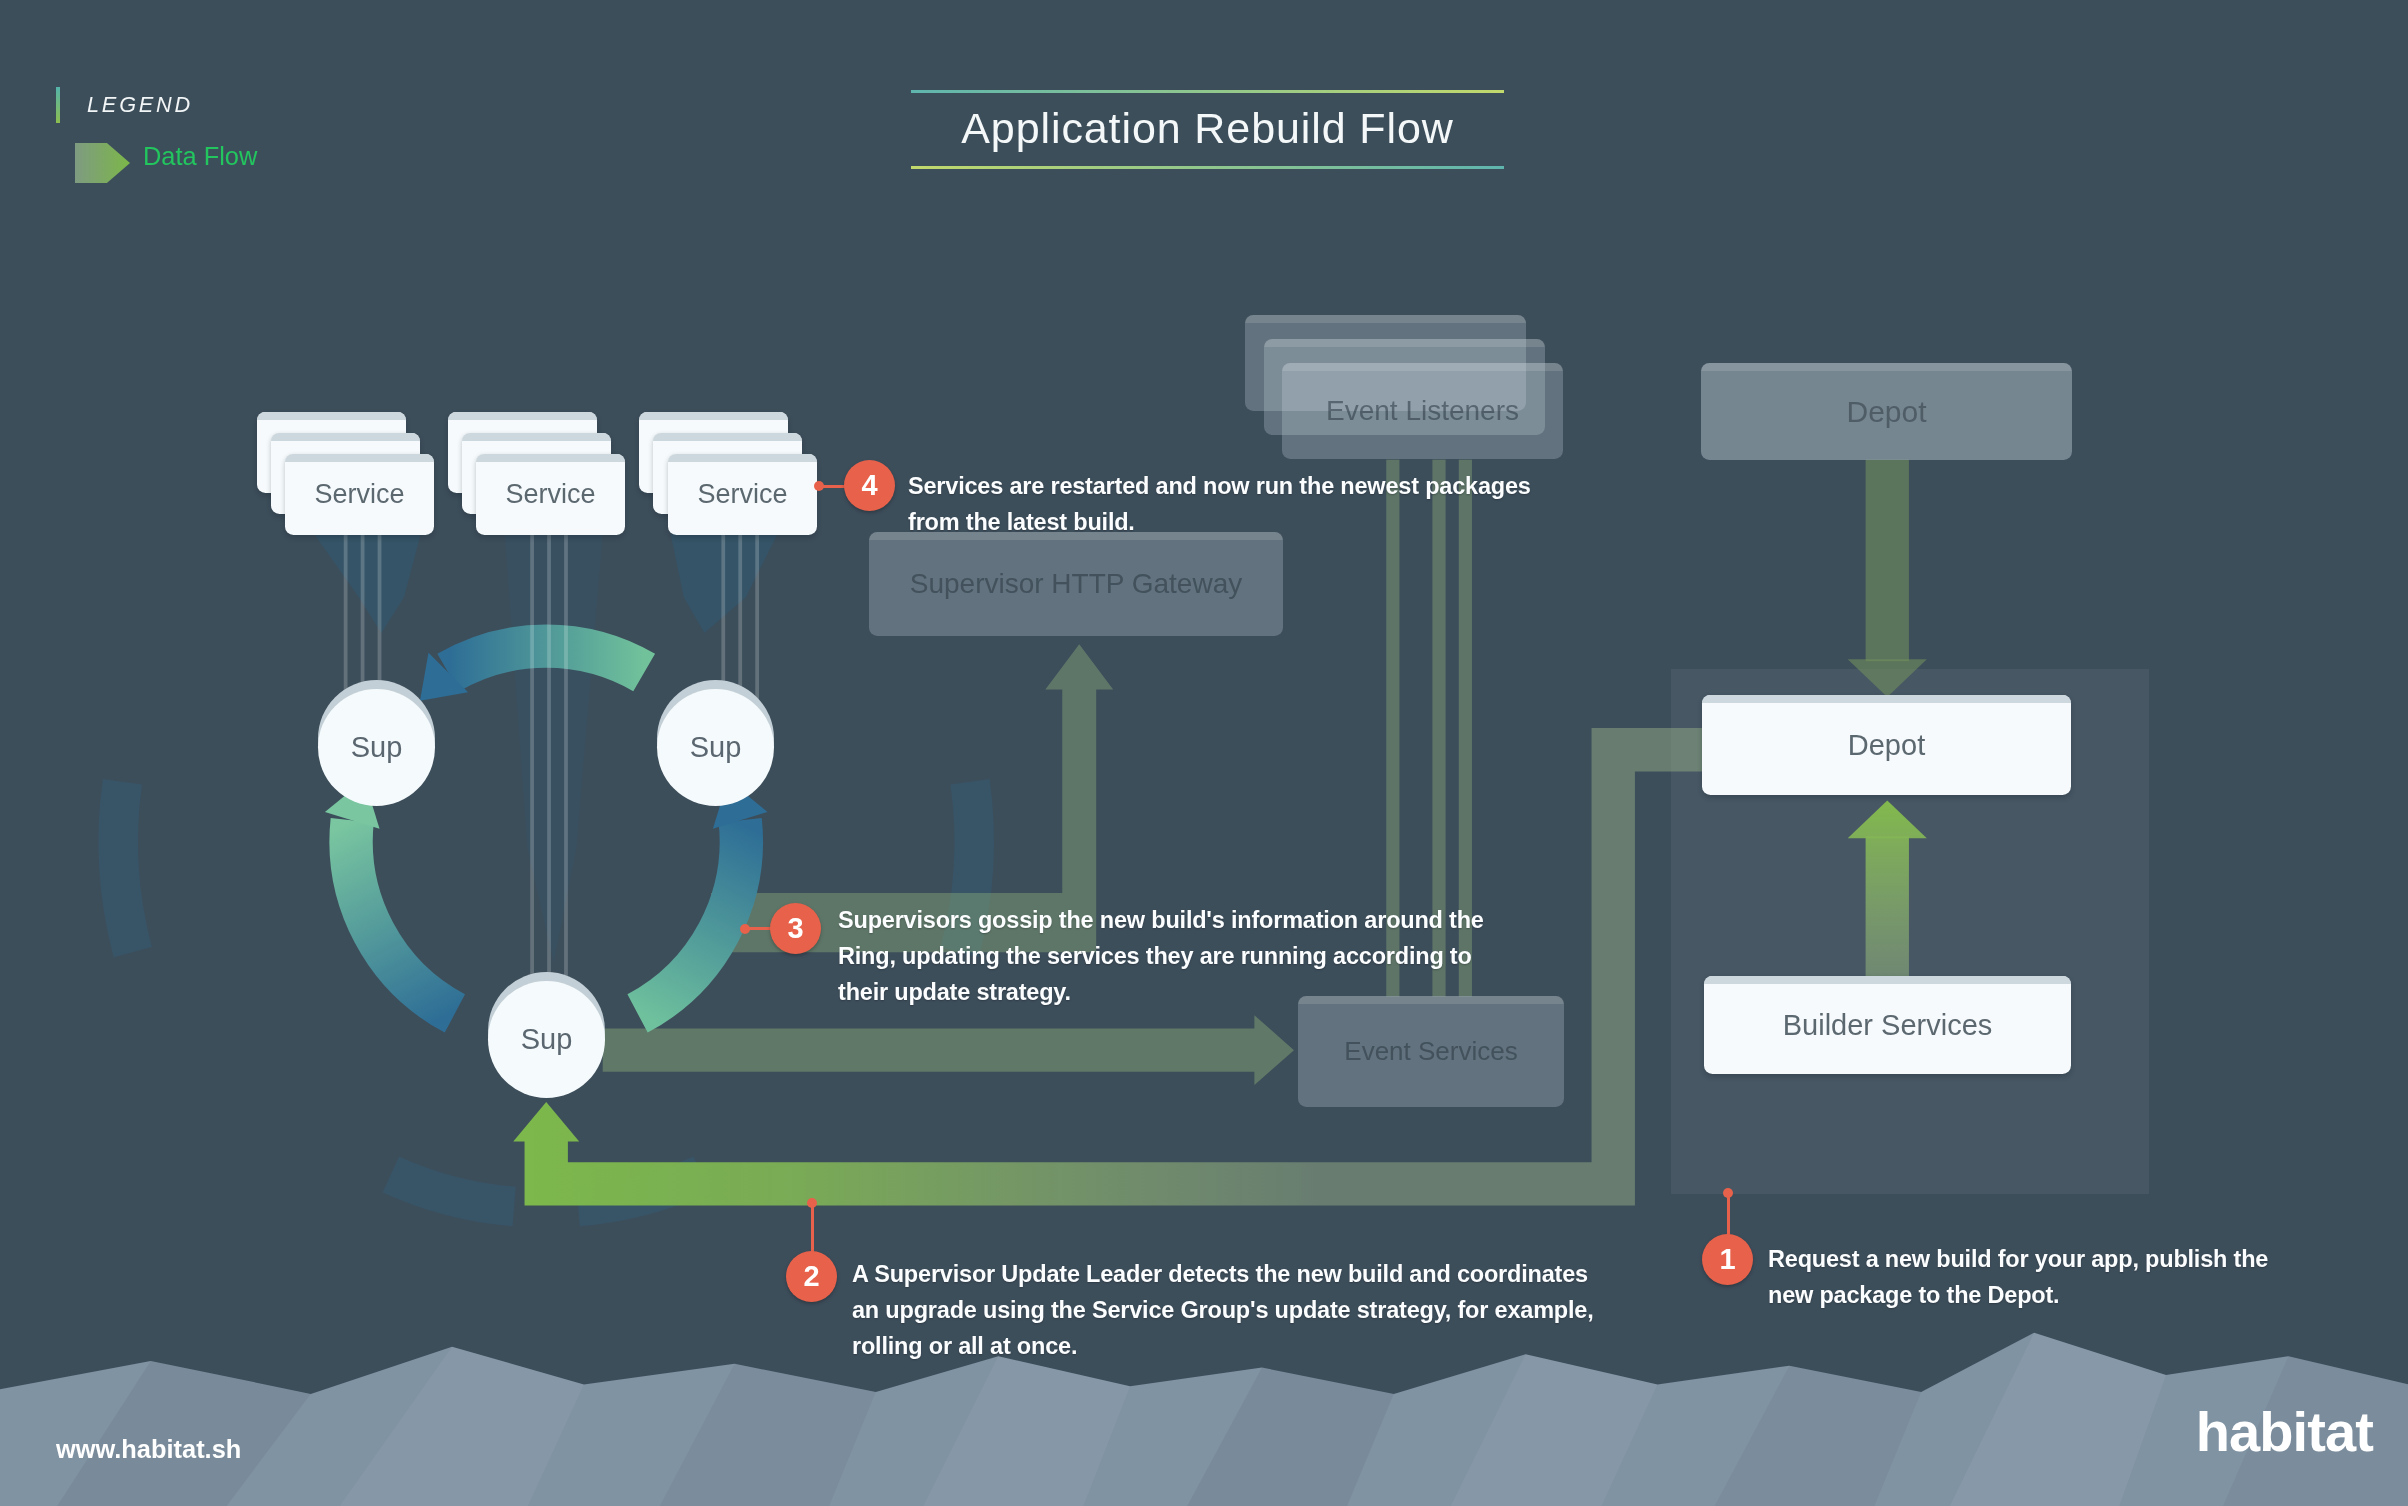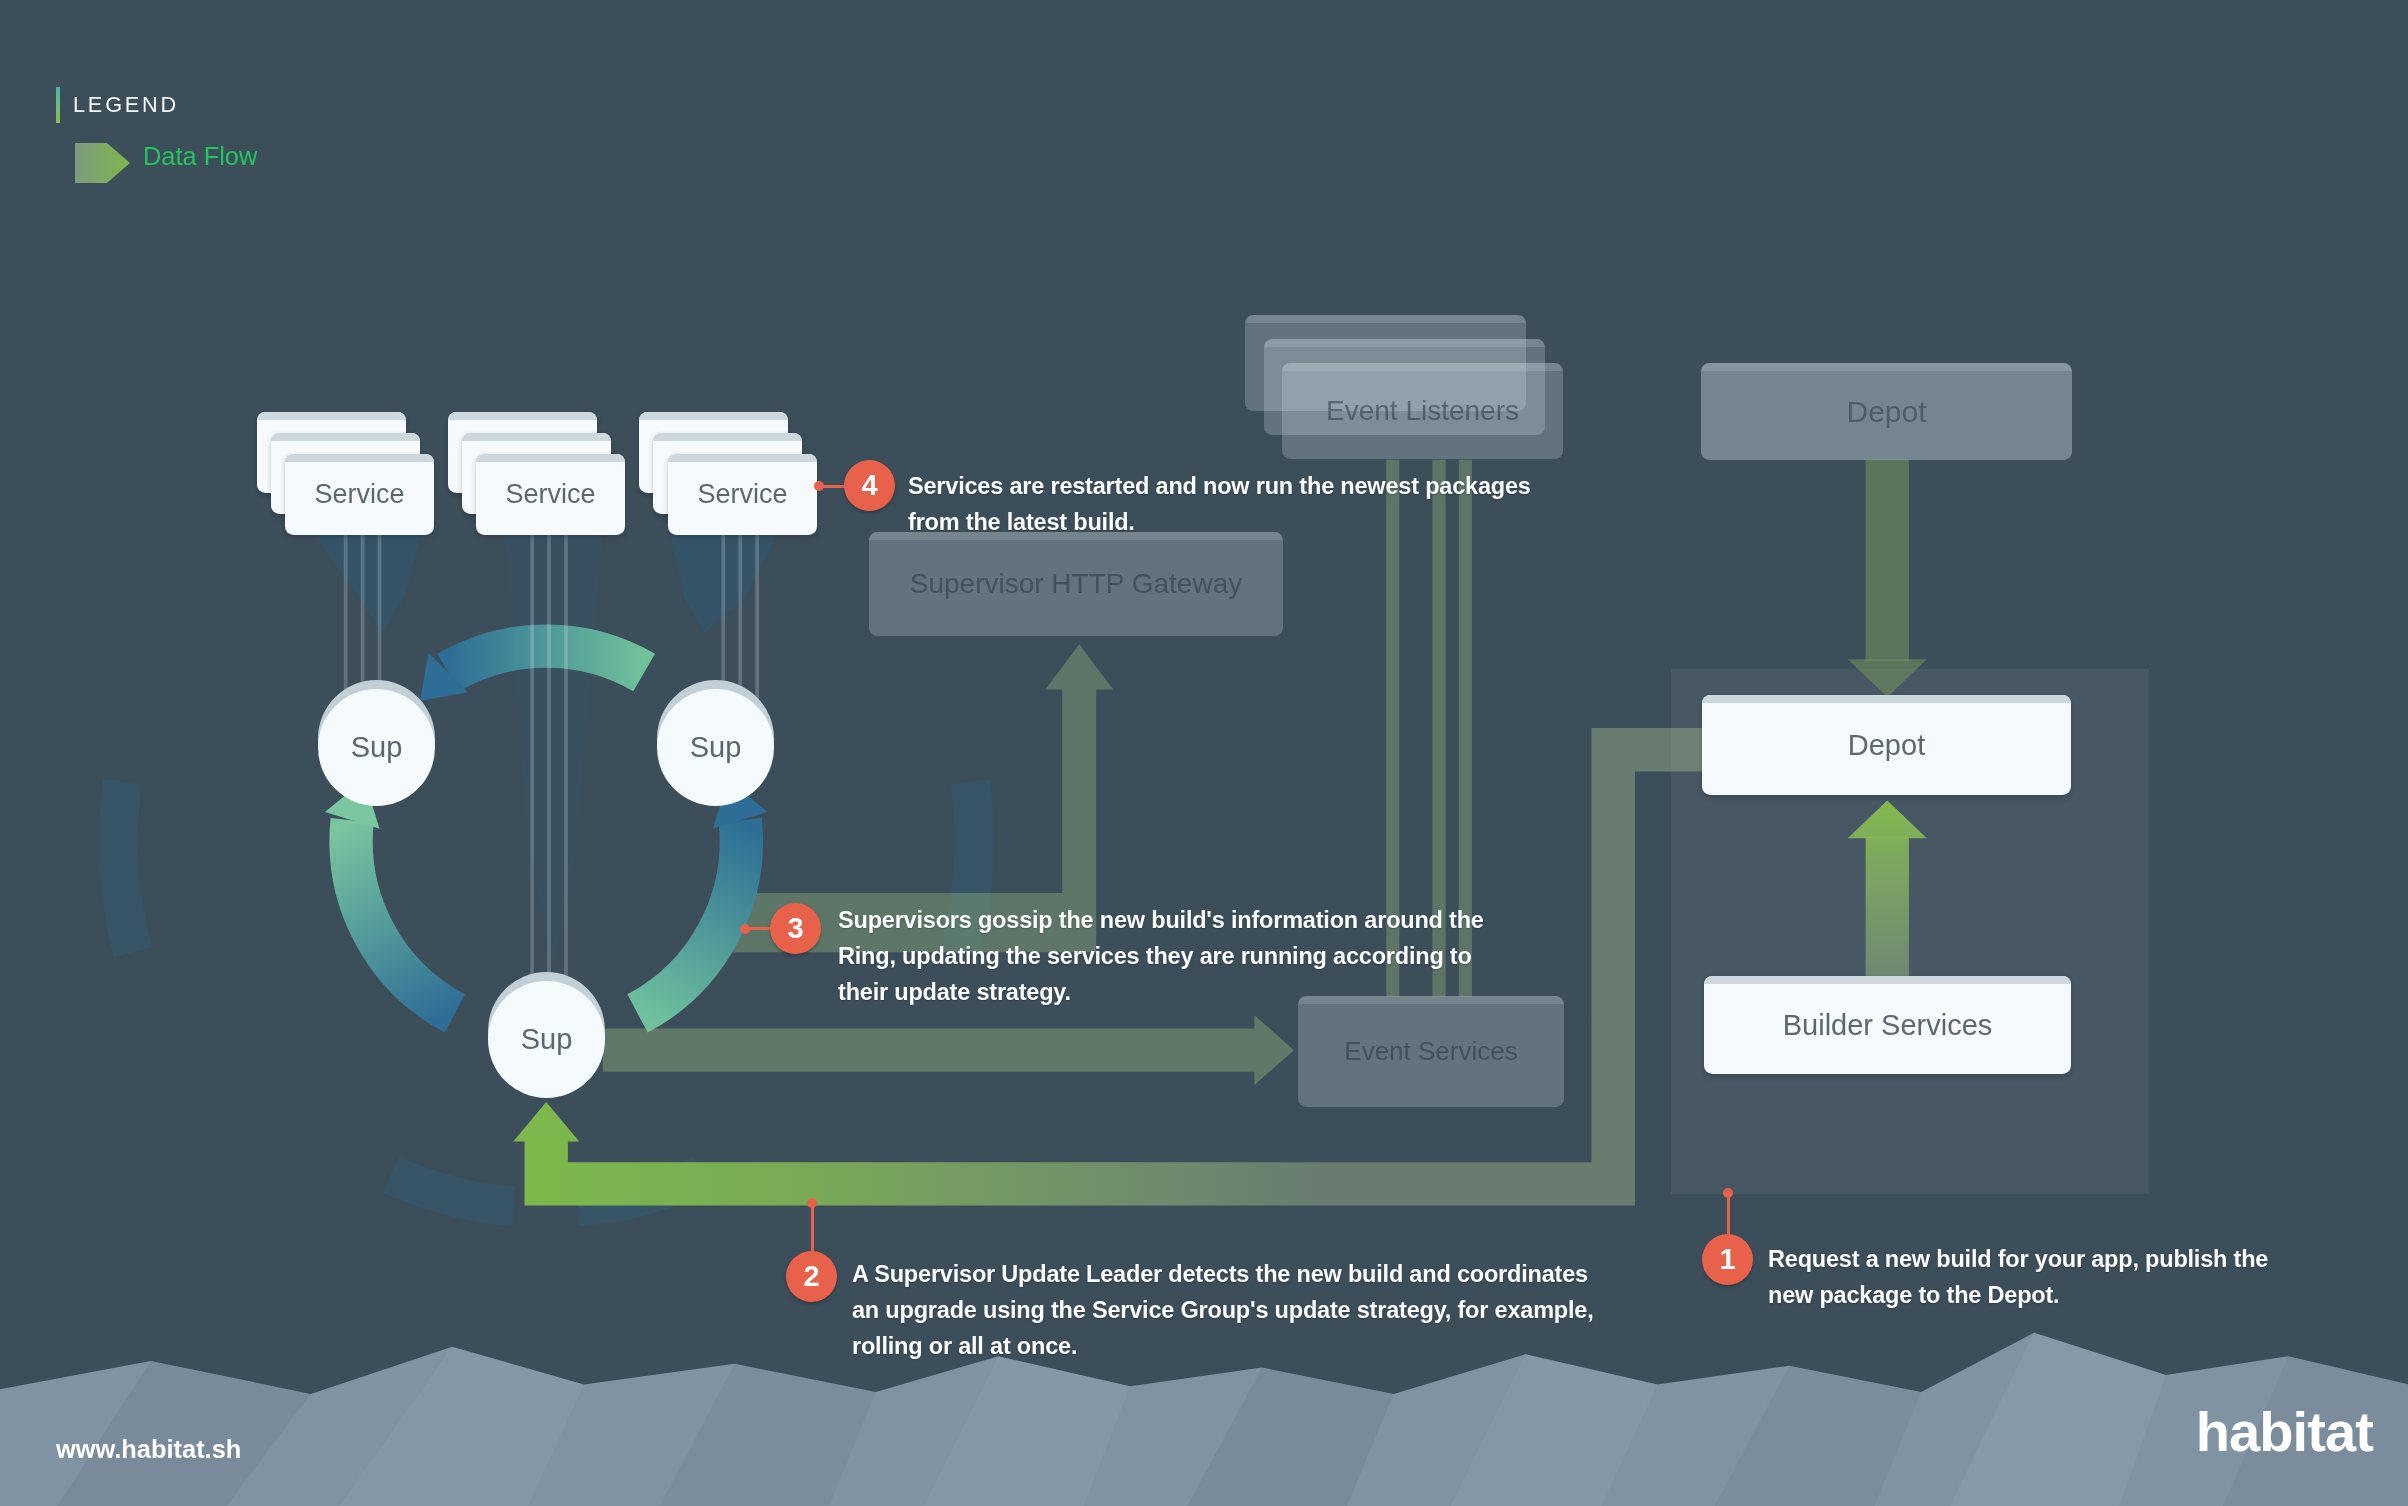--- a/index.html
+++ b/index.html
@@ -5,21 +5,21 @@
   * { margin:0; padding:0; box-sizing:border-box; }
   html,body { width:2409px; height:1507px; }
   body { font-family:"Liberation Sans", sans-serif; background:#3D4E5B; overflow:hidden; }
   #stage { position:relative; width:2409px; height:1507px; background:#3D4E5B; overflow:hidden; }
 
   .abs { position:absolute; }
 
   
   .legend-bar { left:56px; top:87px; width:3.8px; height:36px;
     background:linear-gradient(180deg,#54B3AB,#8CBE4F); }
-  .legend-title { left:73px; top:92px; font-size:21.7px; letter-spacing:2.8px; color:#F2F6F7; }
+  .legend-title { left:87px; top:92px; font-size:21.7px; letter-spacing:2.8px; color:#F2F6F7;font-style:italic; }
   .dataflow-icon { left:75px; top:143px; width:55px; height:40px;
     background:linear-gradient(90deg,#7E9B81,#7CB748);
     clip-path:polygon(0 0,58% 0,100% 50%,58% 100%,0 100%); }
   .dataflow-label { left:143px; top:142px; font-size:25.4px; color:#22c55e; }
 
   .title-wrap { left:911px; top:90px; width:593px; text-align:center; }
   .title-line { height:2.8px; width:100%; }
   .title-line.top { background:linear-gradient(90deg,#5FB5AE,#C2D96C); }
   .title-line.bottom { background:linear-gradient(90deg,#C2D96C,#5FB5AE); margin-top:3.8px;}
   .main-title { font-size:43px; color:#F4F8F9; padding:11.3px 0 9.4px 0; letter-spacing:0.9px; font-weight:500;}
@@ -260,15 +260,20 @@
     </g>
   </svg>
   <div class="abs footer-url">www.habitat.sh</div>
   <div class="abs brand">habitat</div>
 
   <div class="abs legend-bar"></div>
   <div class="abs legend-title">LEGEND</div>
   <div class="abs dataflow-icon"></div>
   <div class="abs dataflow-label">Data Flow</div>
 
+  <div class="abs title-wrap">
+    <div class="title-line top"></div>
+    <div class="main-title">Application Rebuild Flow</div>
+    <div class="title-line bottom"></div>
+  </div>
 
 </div>
 
 
 </body></html>

